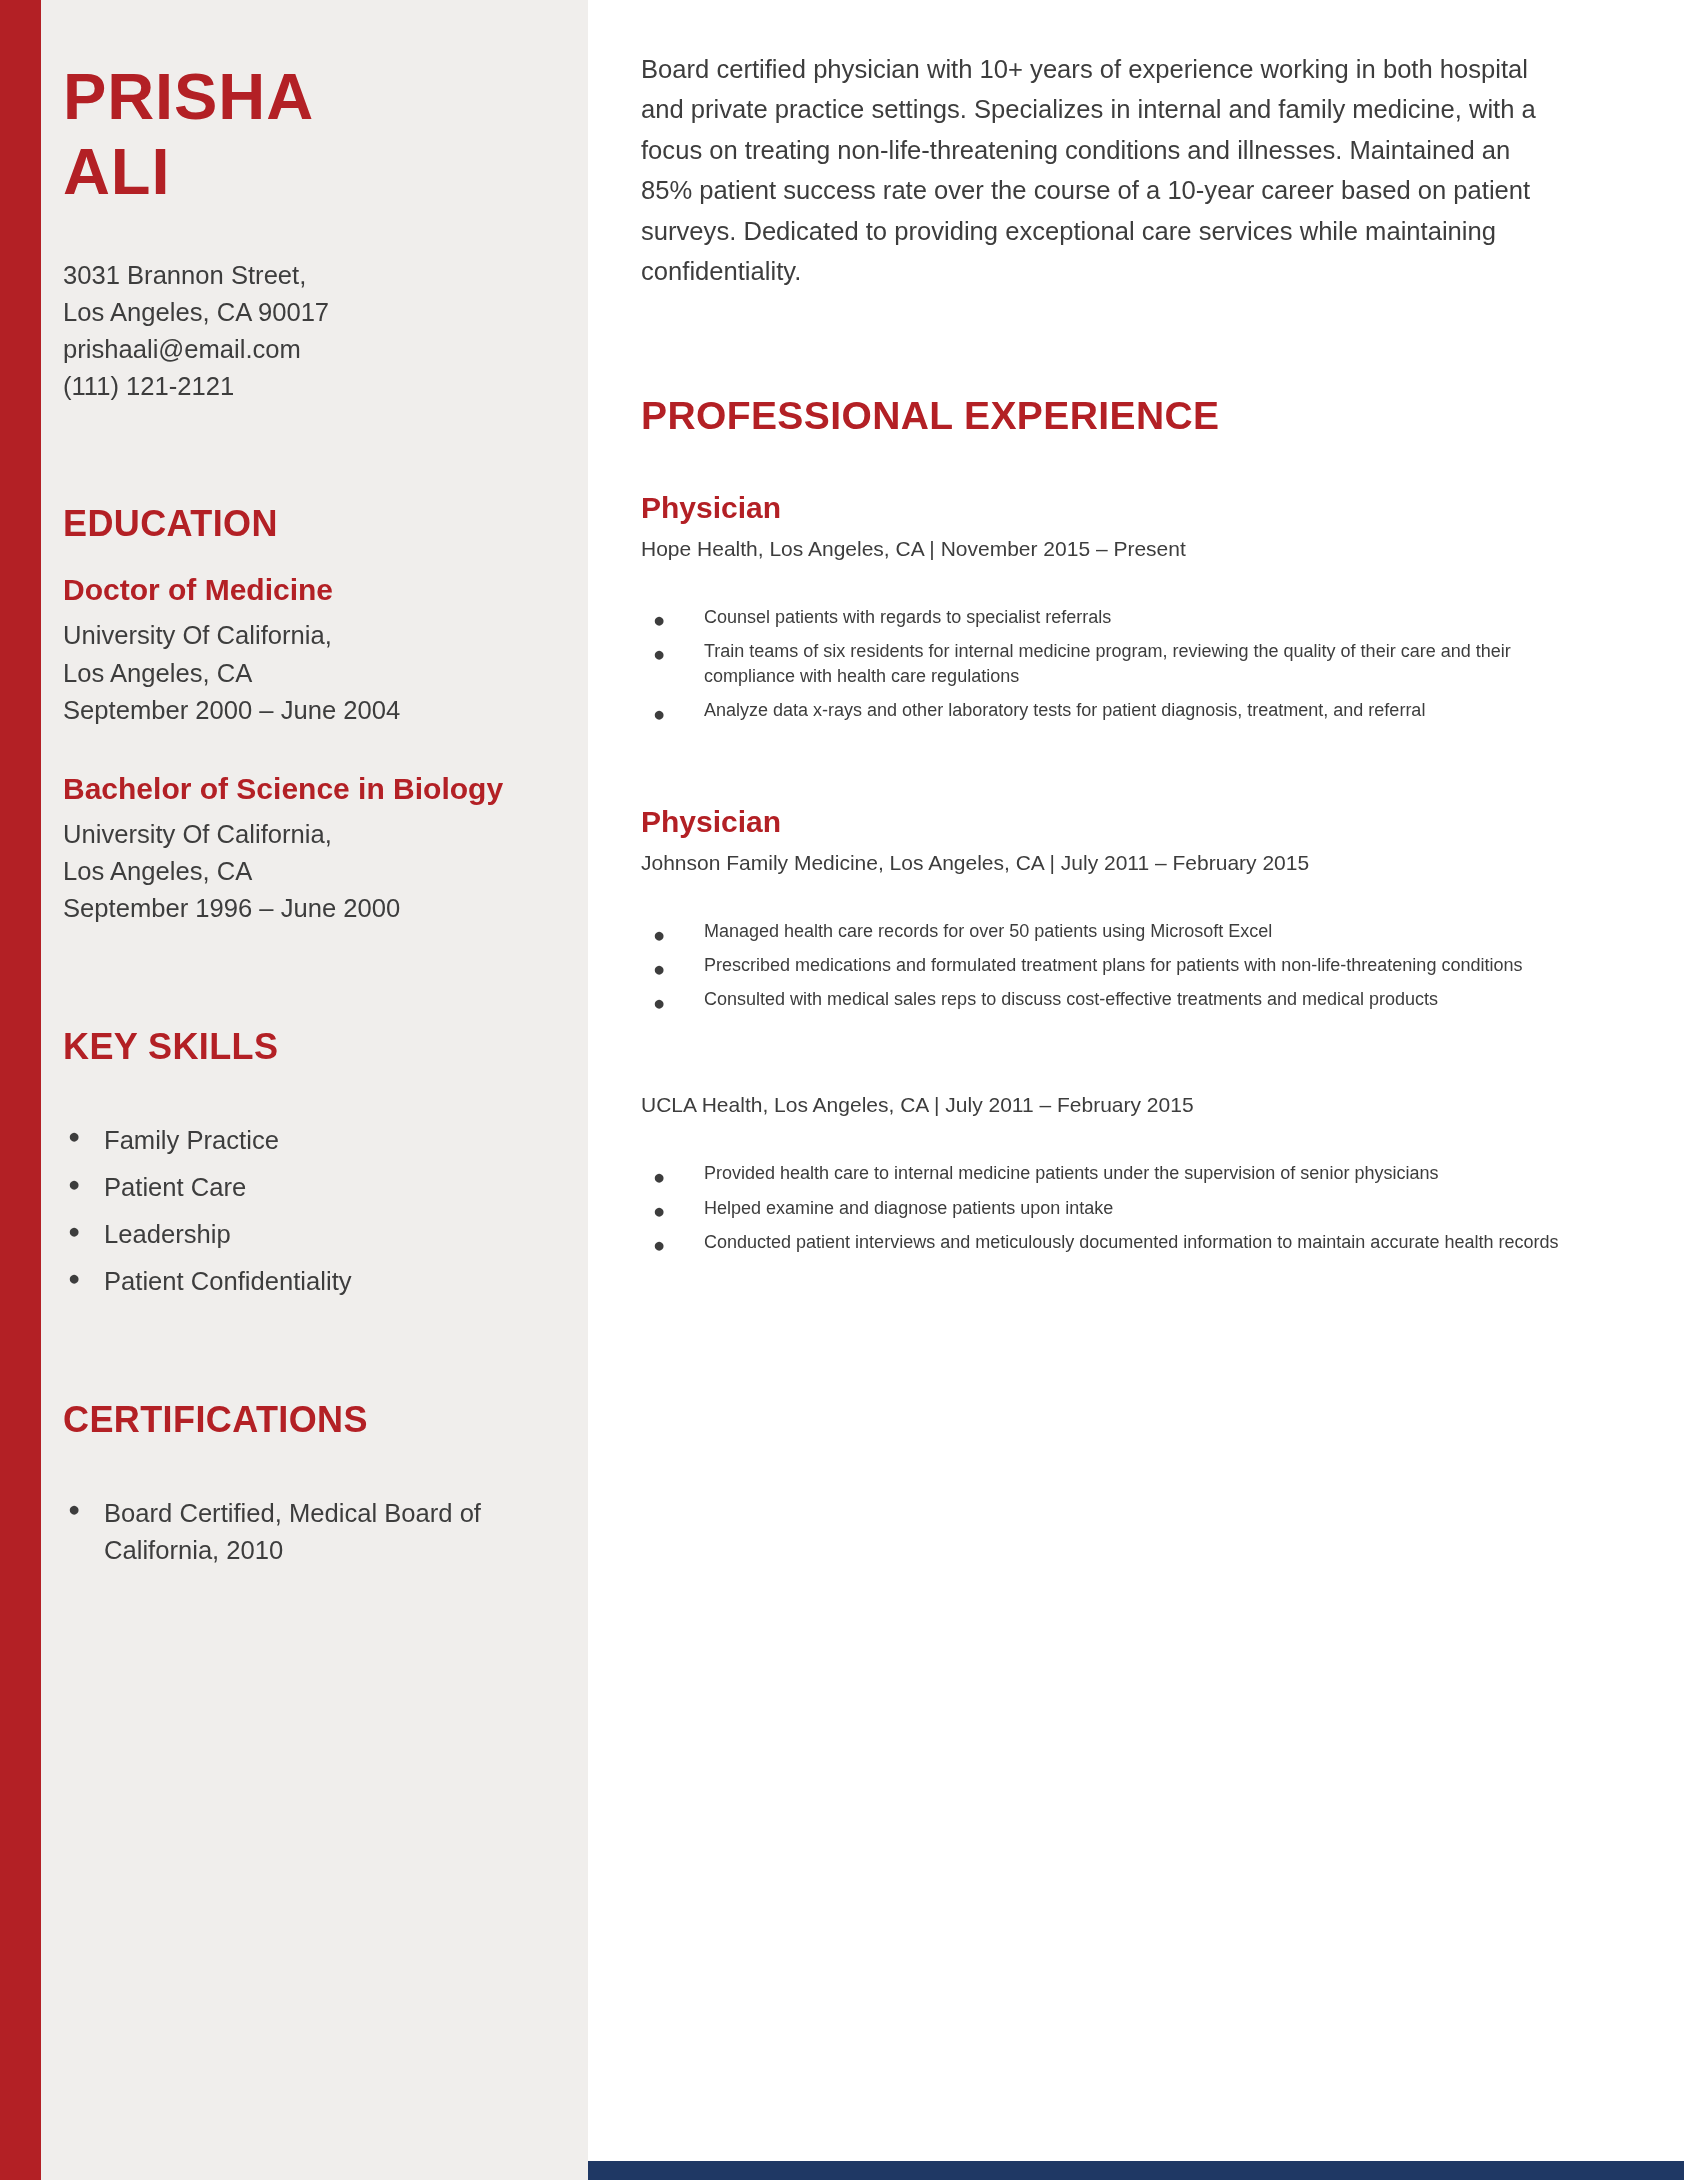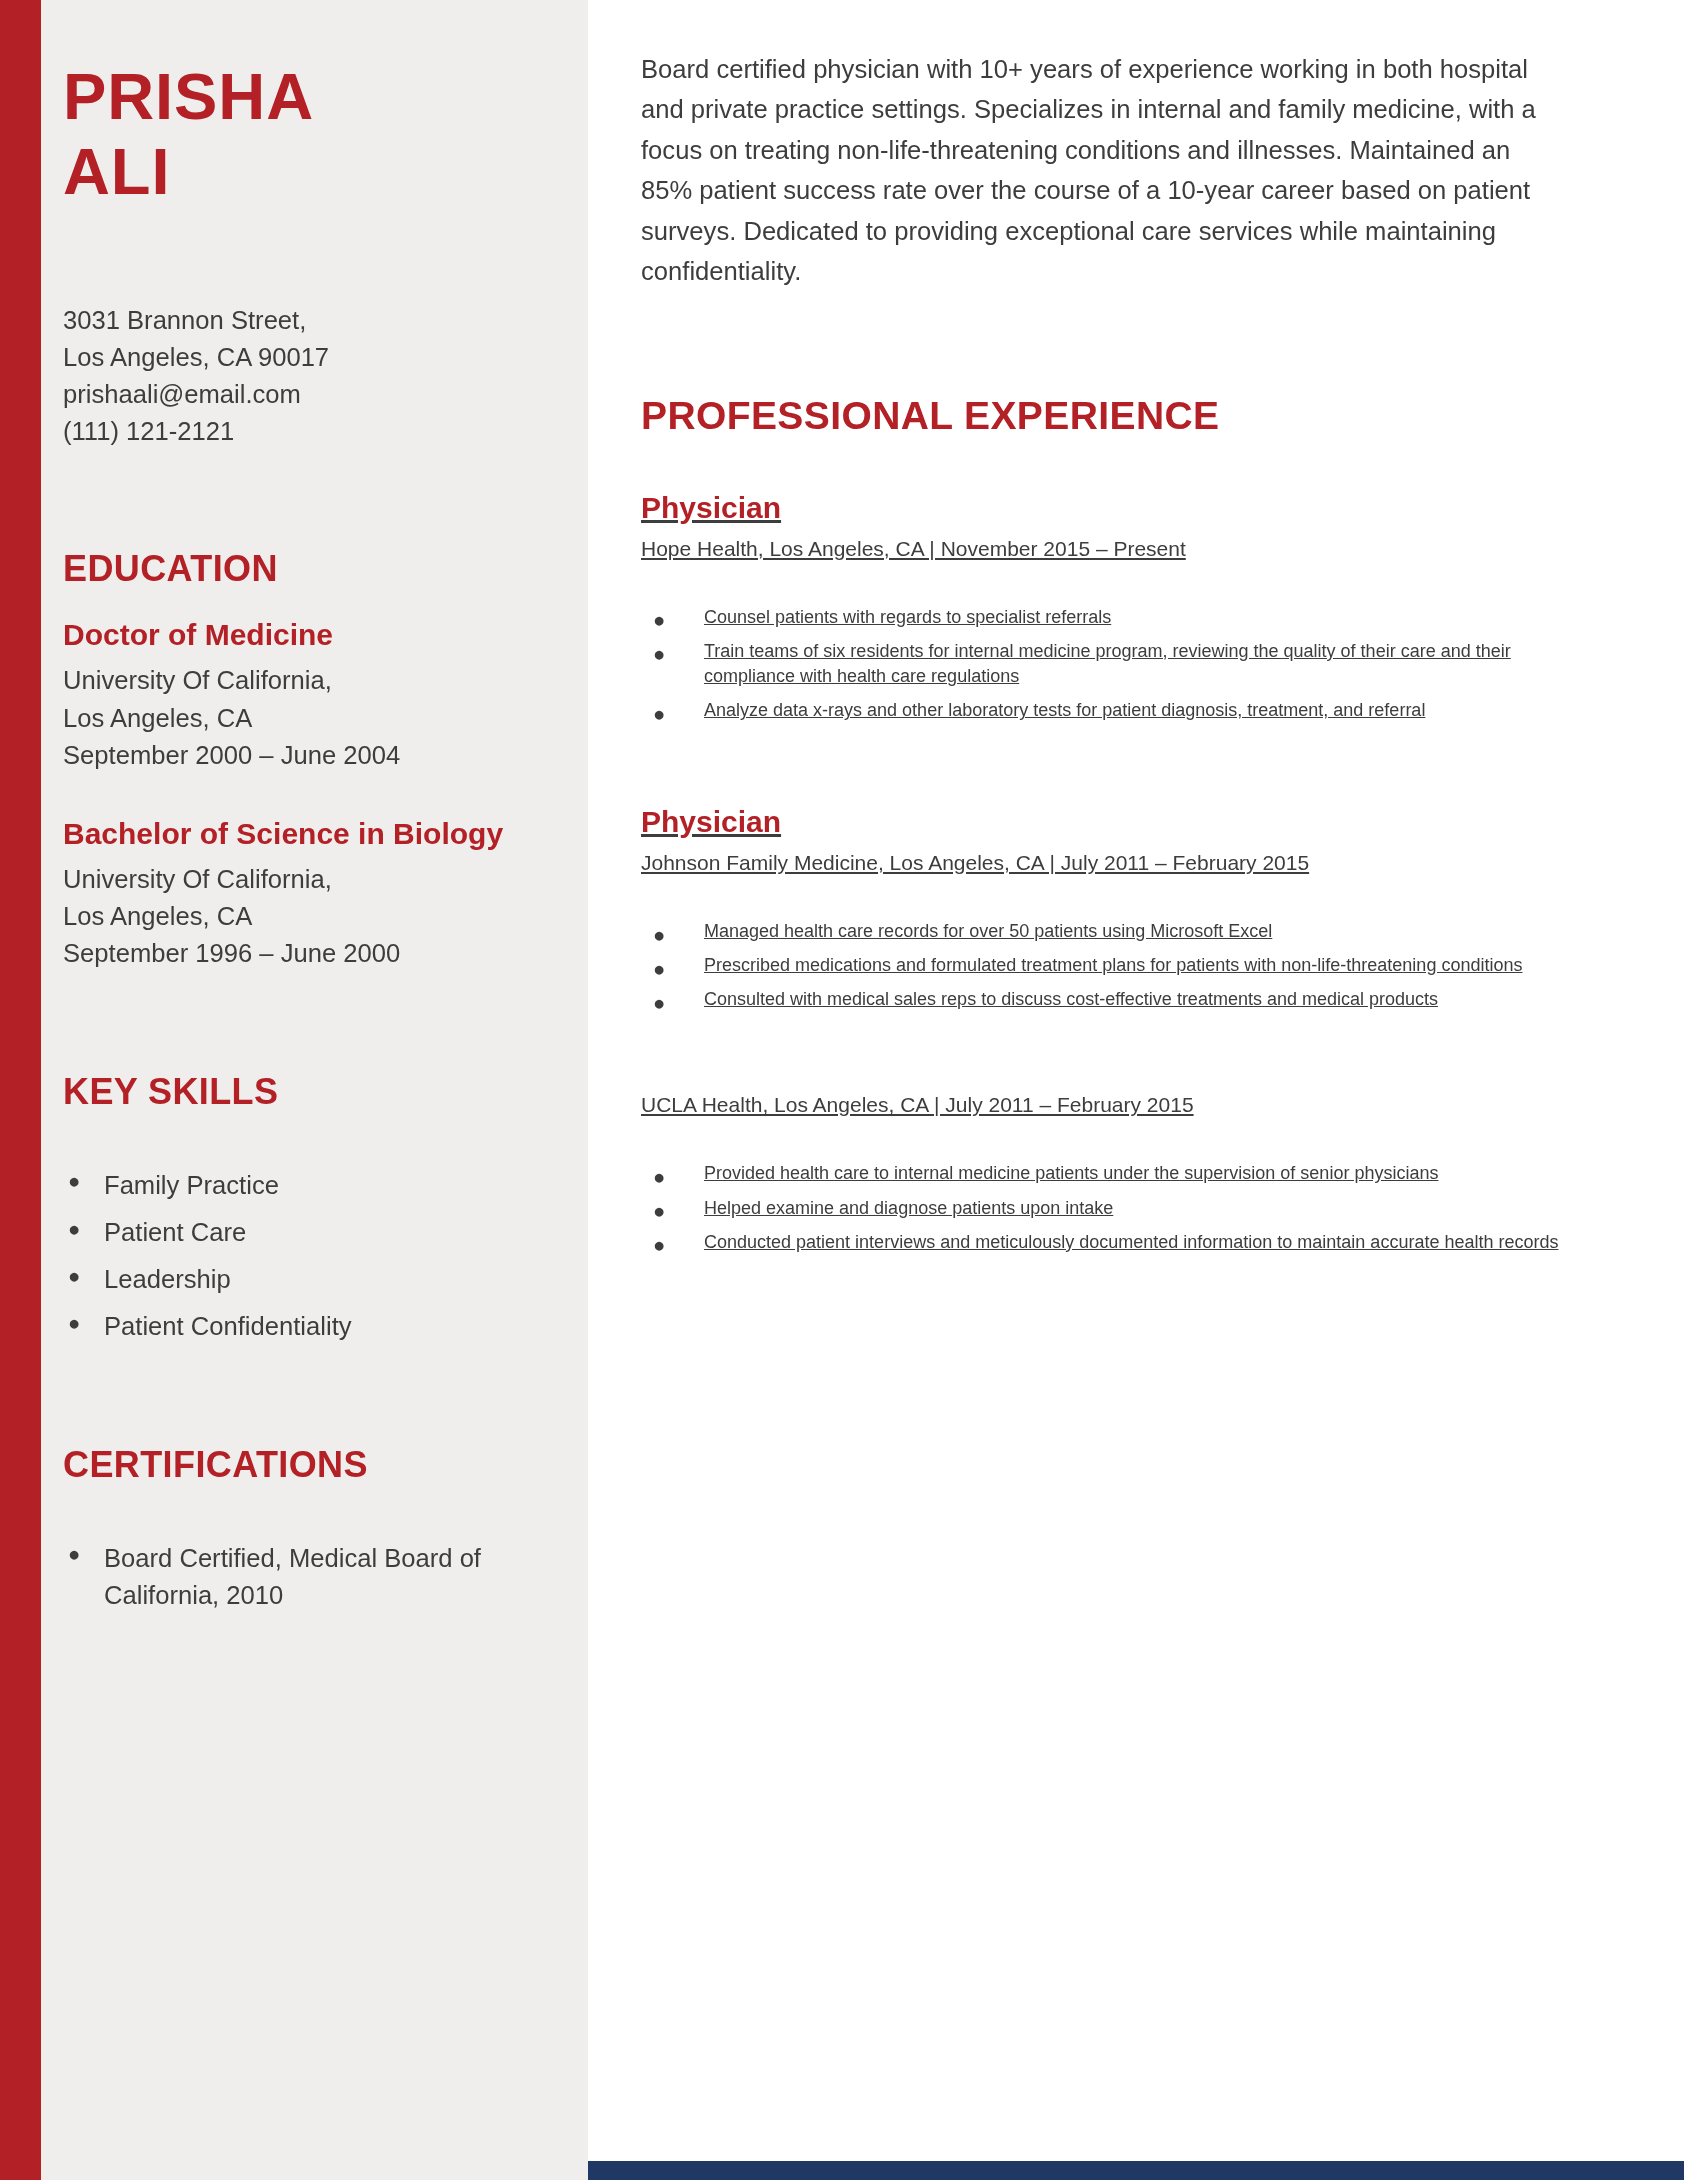--- a/index.html
+++ b/index.html
@@ -31,21 +31,21 @@
   }
   .name {
     color: #b32025;
     font-size: 65px;
     font-weight: 700;
     line-height: 1.15;
     letter-spacing: 0.9px;
   }
   .name span { display: block; }
   .contact {
-    margin-top: 92px;
+    margin-top: 47px;
     font-size: 25.6px;
     line-height: 1.45;
     color: #3d3d3d;
   }
   .side-heading {
     margin-top: 98px;
     color: #b32025;
     font-size: 36px;
     font-weight: 700;
     letter-spacing: 0.4px;
@@ -93,21 +93,21 @@
     line-height: 1.58;
     color: #3d3d3d;
   }
   .exp-heading {
     margin-top: 102px;
     color: #b32025;
     font-size: 39px;
     font-weight: 700;
     letter-spacing: 0.4px;
   }
-  .job { margin-top: 53px; text-decoration: underline; }
+  .job { margin-top: 53px; }
   .job + .job { margin-top: 81px; }
   .job-title {
     color: #b32025;
     font-size: 30px;
     font-weight: 700;
     margin-bottom: 12px;
   }
   .job-meta {
     font-size: 21px;
     color: #3d3d3d;

